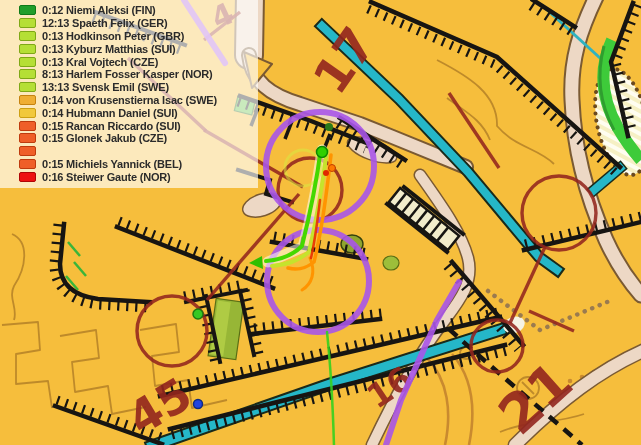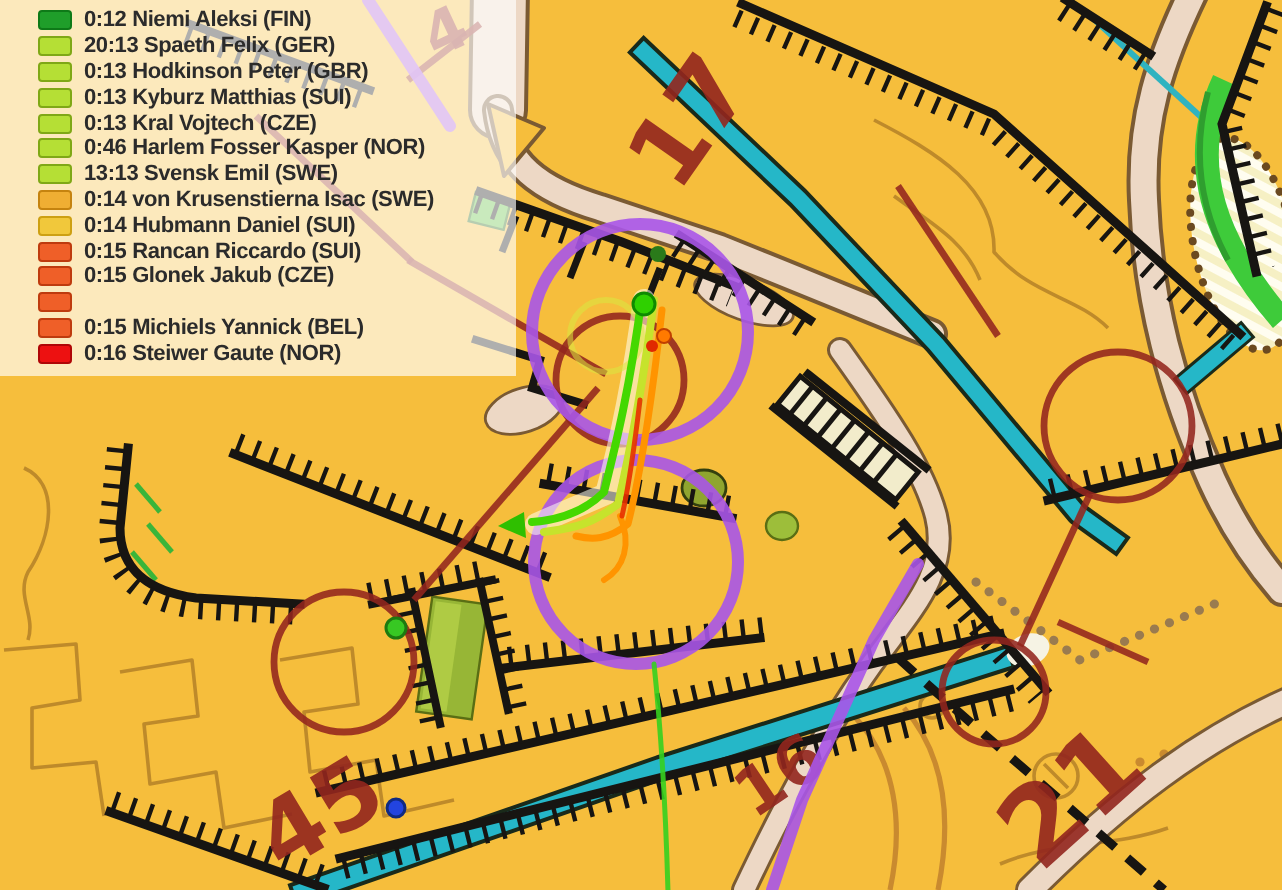--- a/index.html
+++ b/index.html
@@ -212,37 +212,37 @@
   </g>
 </svg>
 
 <div class="board">
       <div class="row">
     <span class="sq" style="background: rgb(31, 158, 42); border-color: rgb(14, 122, 24);"></span>
     <span class="lbl">0:12 Niemi Aleksi (FIN)</span>
   </div>
       <div class="row">
     <span class="sq" style="background: rgb(181, 223, 53); border-color: rgb(127, 168, 22);"></span>
-    <span class="lbl">20:13 Spaeth Felix (GER)</span>
+    <span class="lbl">12:13 Spaeth Felix (GER)</span>
   </div>
       <div class="row">
     <span class="sq" style="background: rgb(181, 223, 53); border-color: rgb(127, 168, 22);"></span>
     <span class="lbl">0:13 Hodkinson Peter (GBR)</span>
   </div>
       <div class="row">
     <span class="sq" style="background: rgb(181, 223, 53); border-color: rgb(127, 168, 22);"></span>
     <span class="lbl">0:13 Kyburz Matthias (SUI)</span>
   </div>
       <div class="row">
     <span class="sq" style="background: rgb(181, 223, 53); border-color: rgb(127, 168, 22);"></span>
     <span class="lbl">0:13 Kral Vojtech (CZE)</span>
   </div>
       <div class="row">
     <span class="sq" style="background: rgb(181, 223, 53); border-color: rgb(127, 168, 22);"></span>
-    <span class="lbl">0:46 Harlem Fosser Kasper (NOR)</span>
+    <span class="lbl">8:13 Harlem Fosser Kasper (NOR)</span>
   </div>
       <div class="row">
     <span class="sq" style="background: rgb(181, 223, 53); border-color: rgb(127, 168, 22);"></span>
     <span class="lbl">13:13 Svensk Emil (SWE)</span>
   </div>
       <div class="row">
     <span class="sq" style="background: rgb(239, 174, 51); border-color: rgb(197, 131, 15);"></span>
     <span class="lbl">0:14 von Krusenstierna Isac (SWE)</span>
   </div>
       <div class="row">

